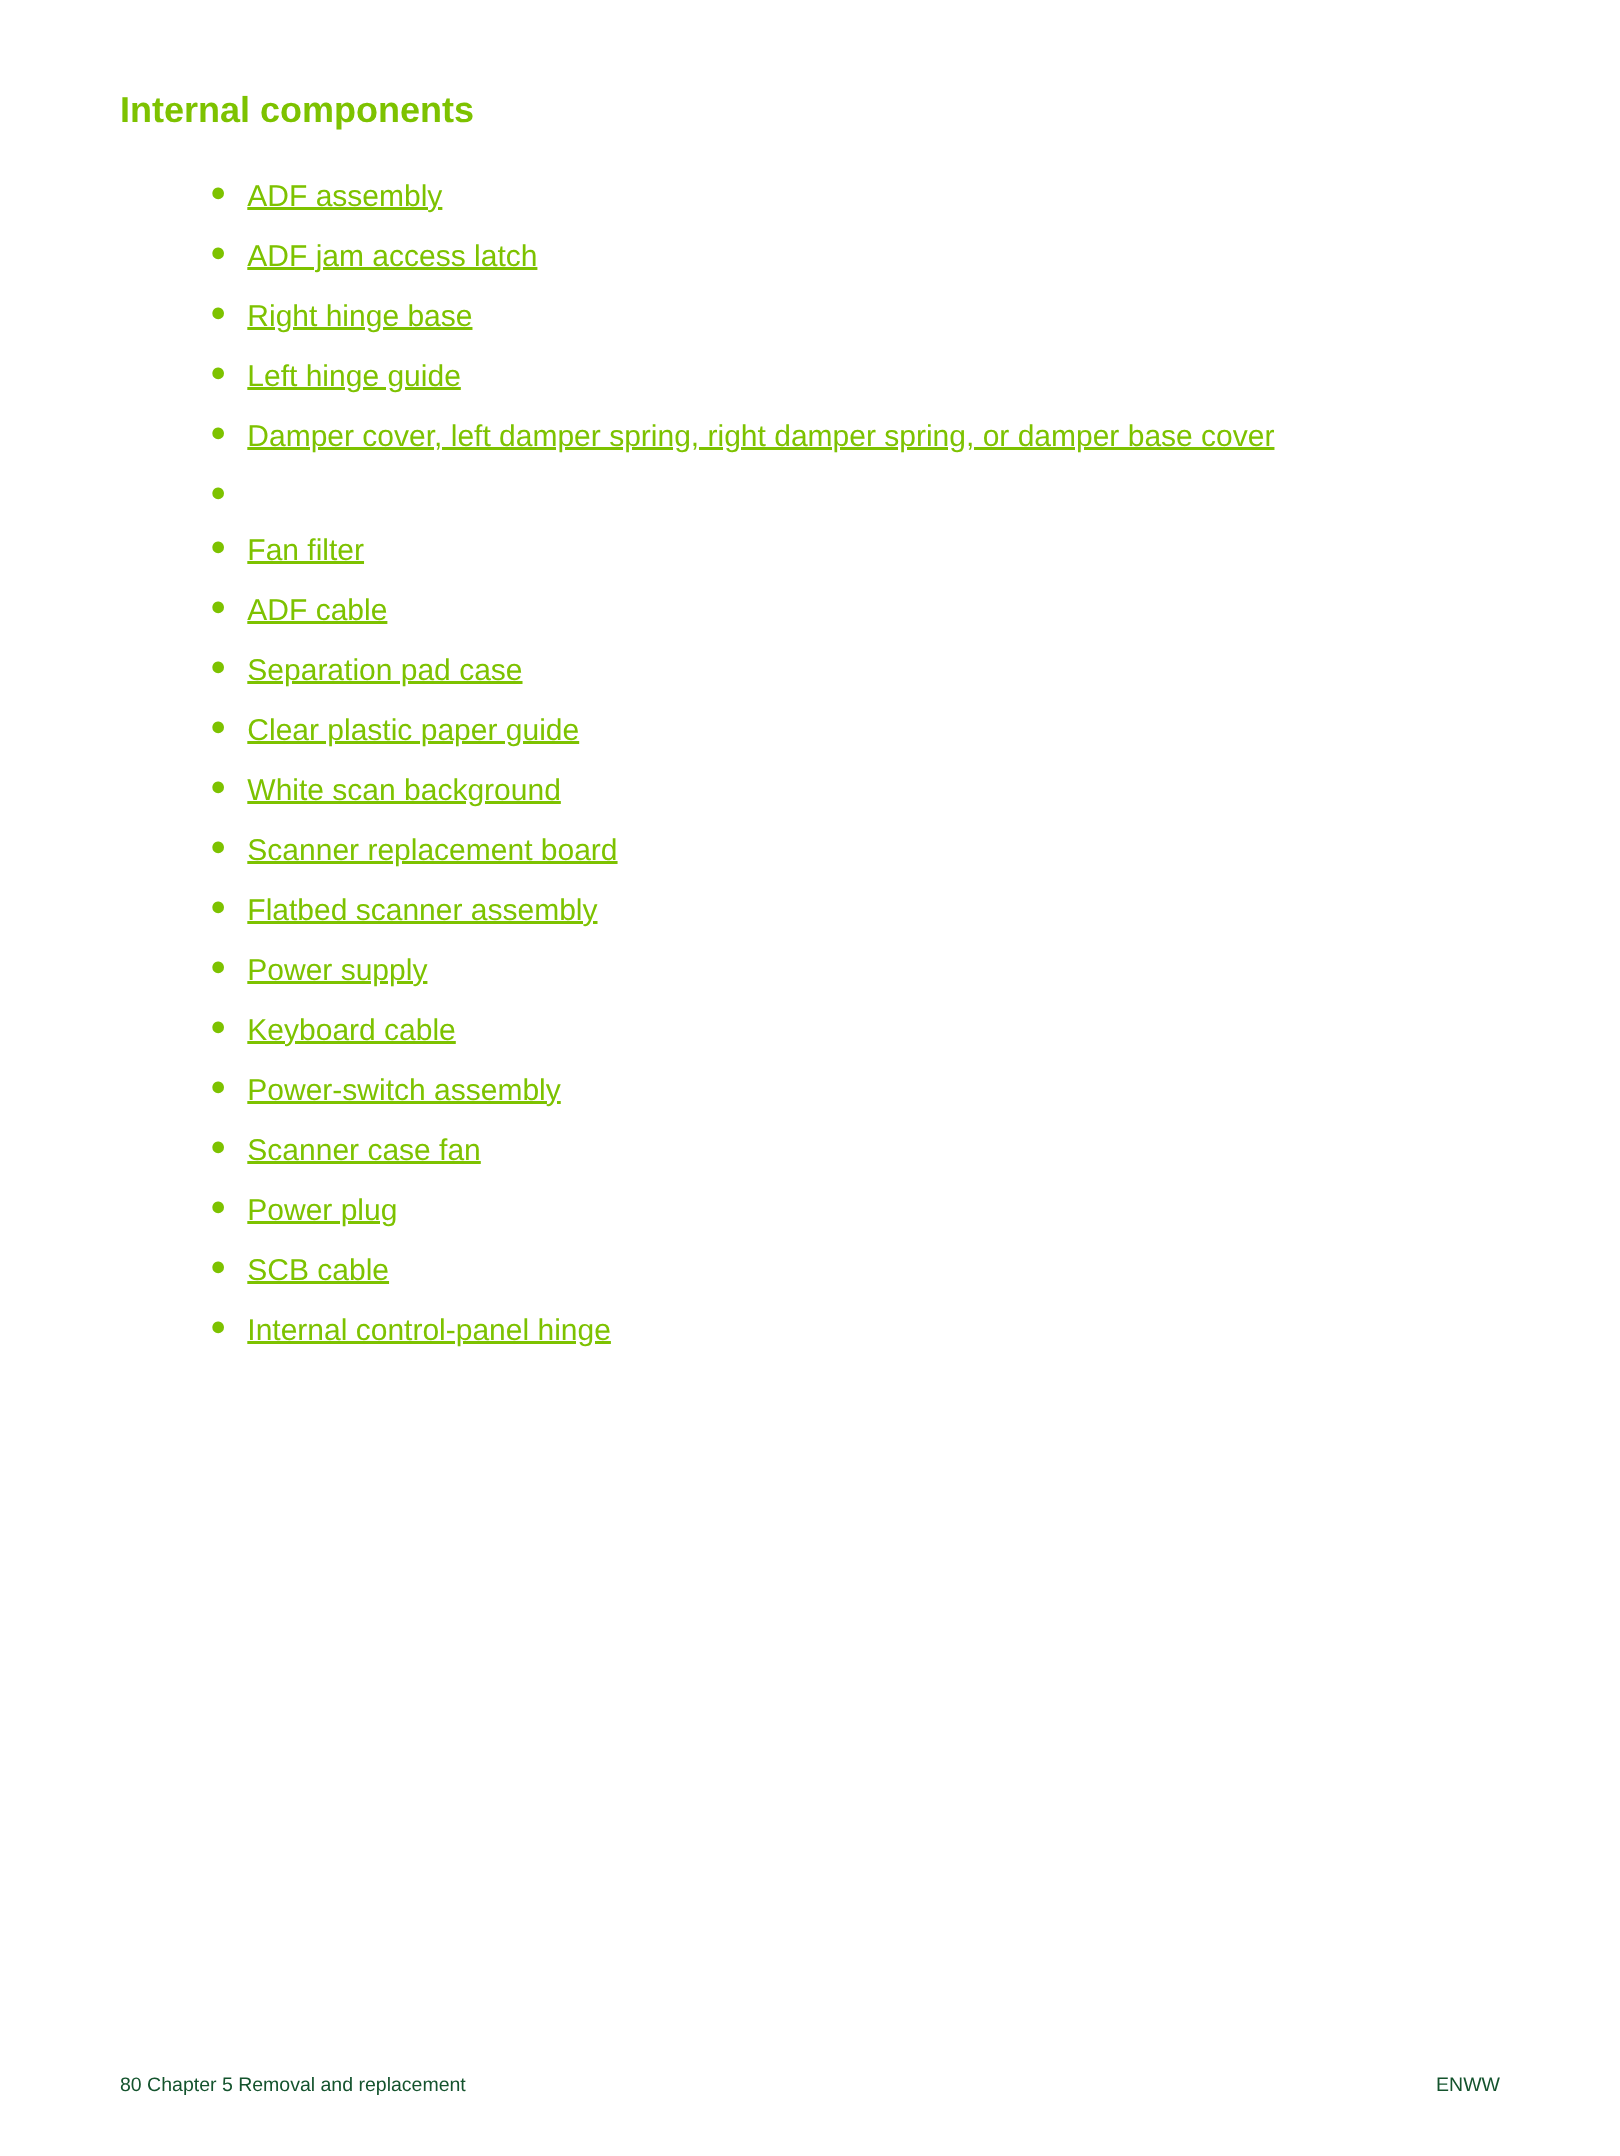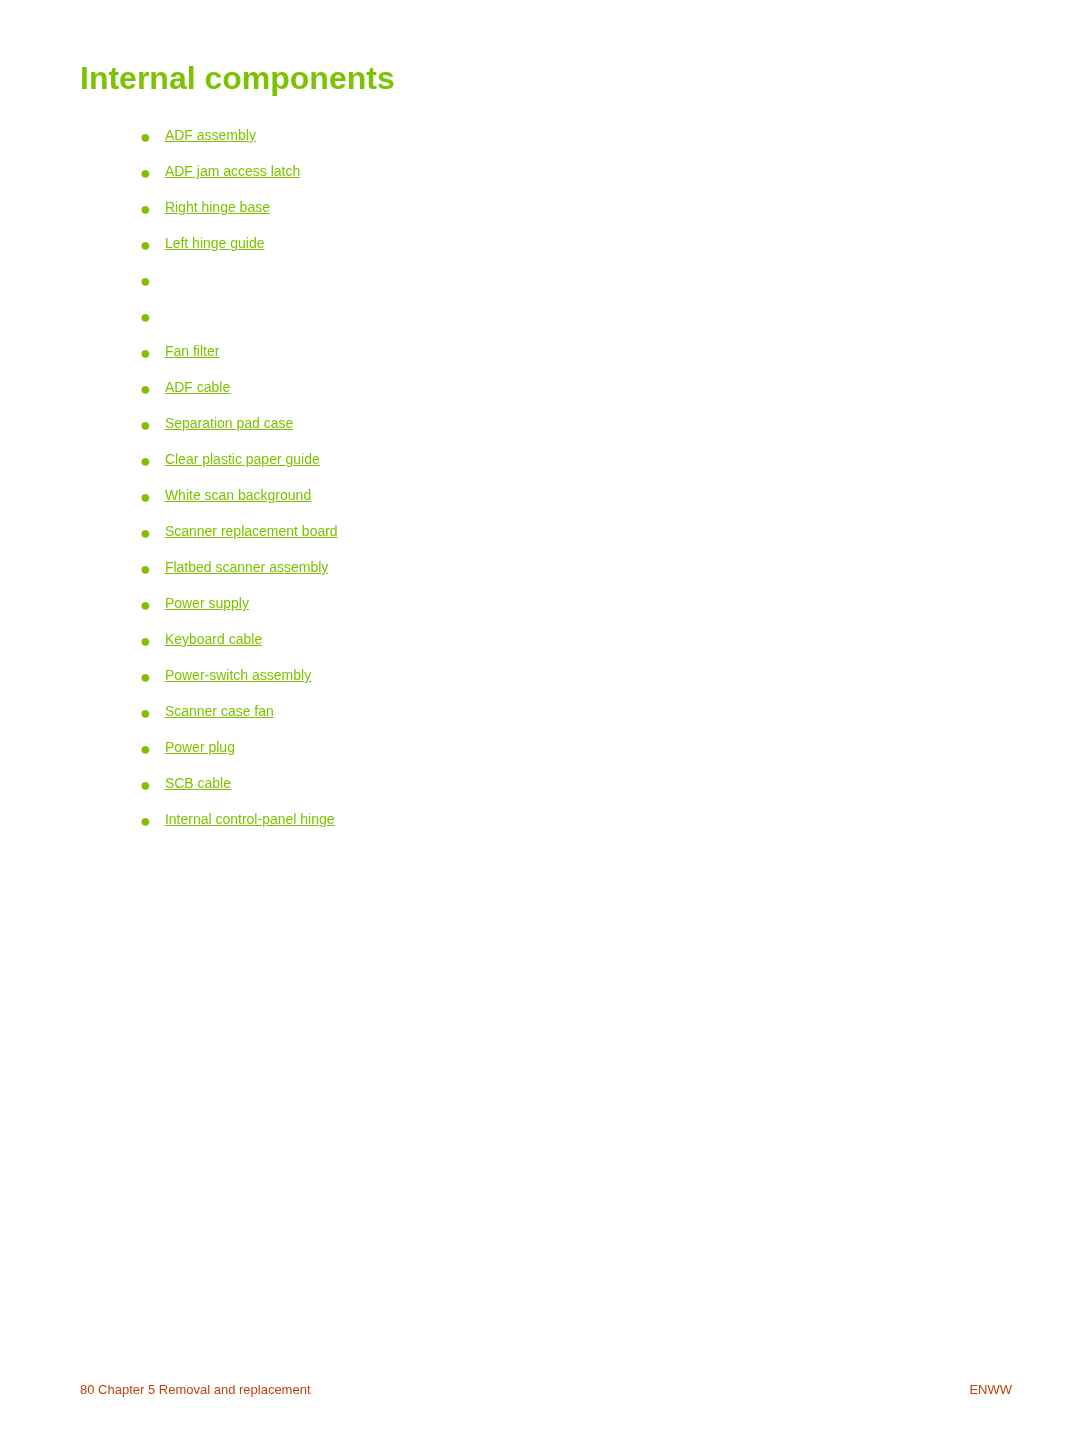--- a/index.html
+++ b/index.html
@@ -13,21 +13,21 @@
       font-family: Arial, sans-serif;
       font-size: 14px;
       color: #333;
       width: 1080px;
       min-height: 1437px;
       padding: 60px 80px 80px 80px;
     }
 
     .page-title {
       color: #7dc200;
-      font-size: 32px;
+      font-size: 24px;
       font-weight: bold;
       margin-bottom: 28px;
     }
 
     .content-list {
       list-style: none;
       padding-left: 60px;
     }
 
     .content-list li {
@@ -41,32 +41,32 @@
       color: #7dc200;
       font-size: 18px;
       margin-right: 14px;
       margin-top: -1px;
       flex-shrink: 0;
     }
 
     .content-list a {
       color: #7dc200;
       text-decoration: underline;
-      font-size: 14px;
+      font-size: 20px;
     }
 
     .footer {
       position: fixed;
       bottom: 40px;
       left: 80px;
-      right: 68px;
+      right: 80px;
       display: flex;
       justify-content: space-between;
       font-size: 13px;
-      color: #c2410c;
+      color: #14532d;
     }
   </style>
 </head>
 <body>
 
 <h1 class="page-title">Internal components</h1>
 
 <ul class="content-list" id="items-container">
 <li>
       <span class="bullet">●</span>
@@ -79,20 +79,21 @@
     <li>
       <span class="bullet">●</span>
       <a href="#">Right hinge base</a>
     </li>
     <li>
       <span class="bullet">●</span>
       <a href="#">Left hinge guide</a>
     </li>
     <li>
       <span class="bullet">●</span>
+      <a href="#">Damper cover, left damper spring, right damper spring, or damper base cover</a>
     </li>
     <li>
       <span class="bullet">●</span>
     </li>
     <li>
       <span class="bullet">●</span>
       <a href="#">Fan filter</a>
     </li>
     <li>
       <span class="bullet">●</span>

